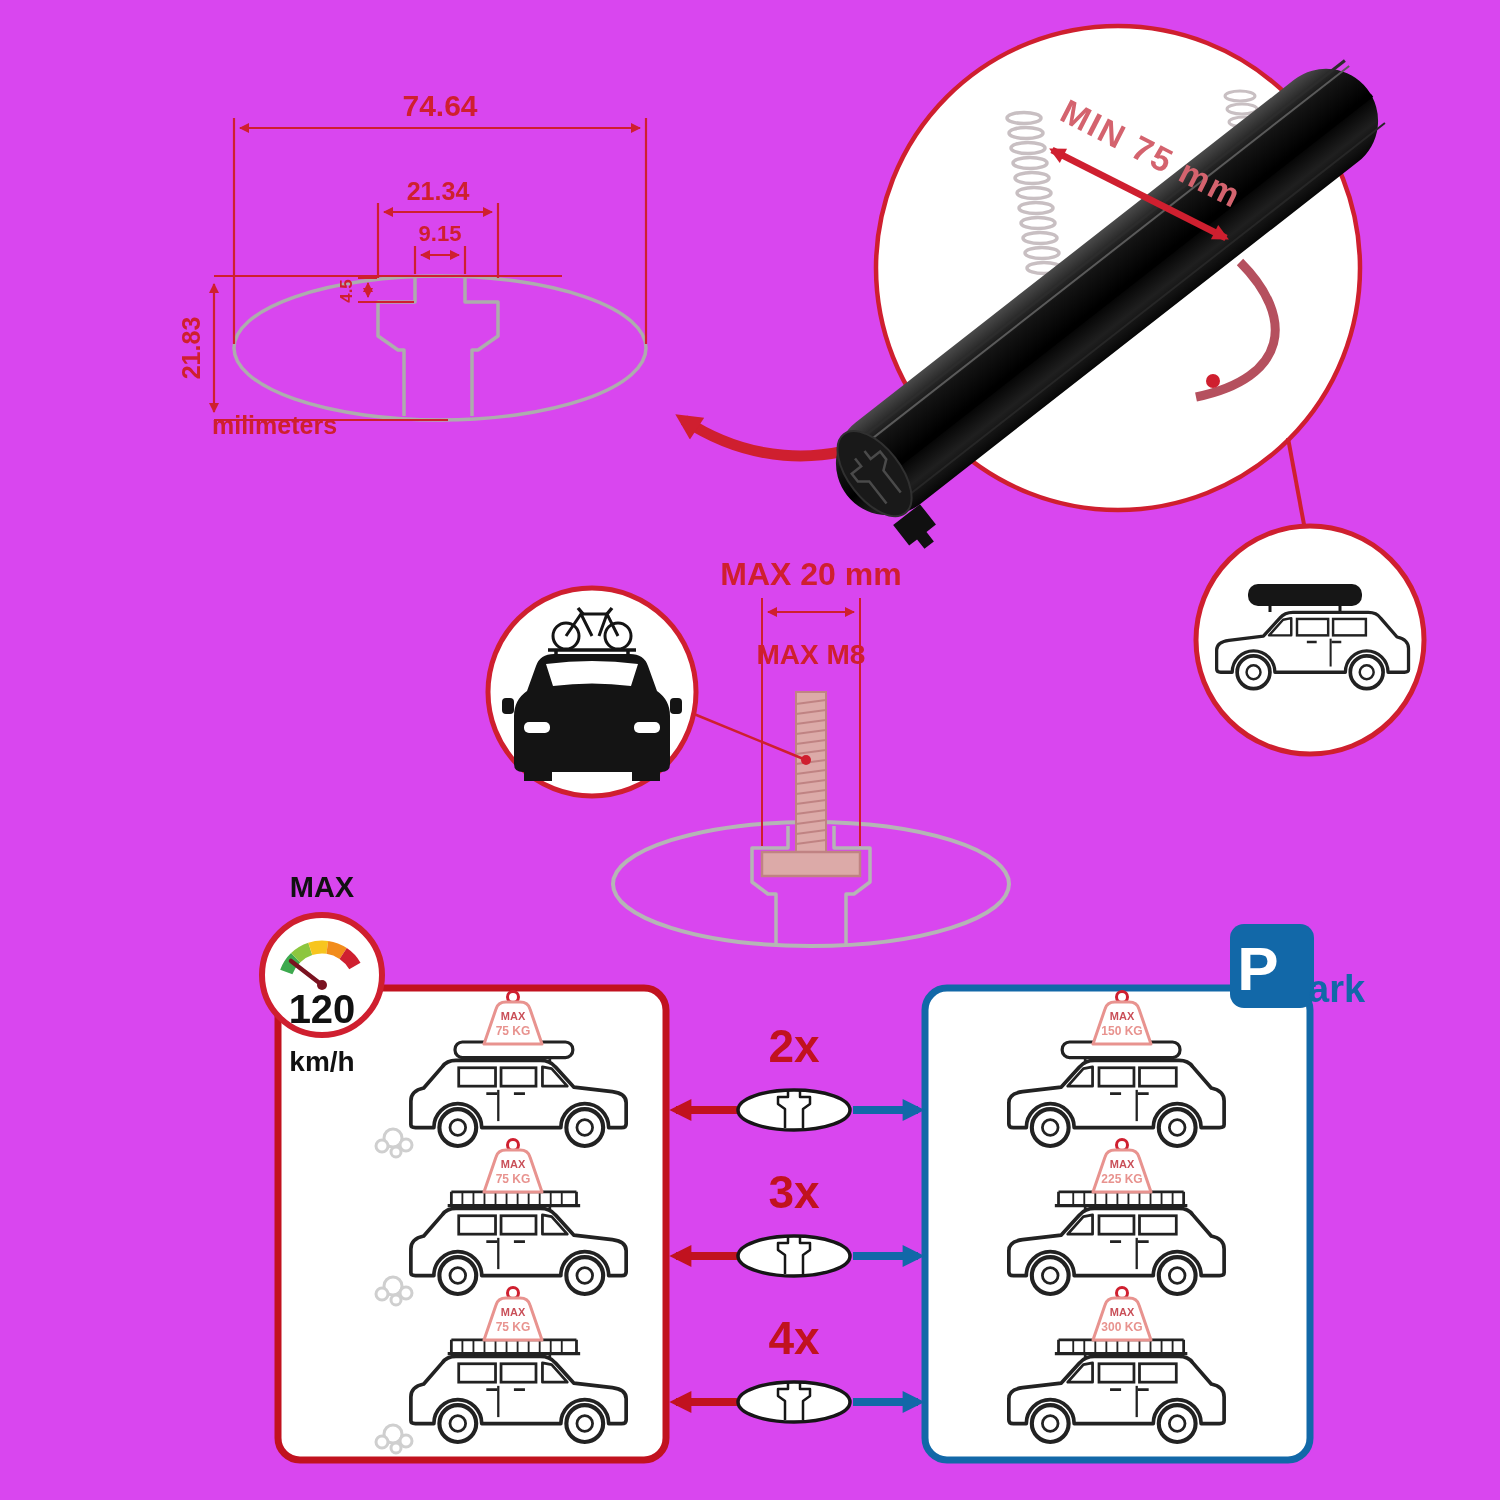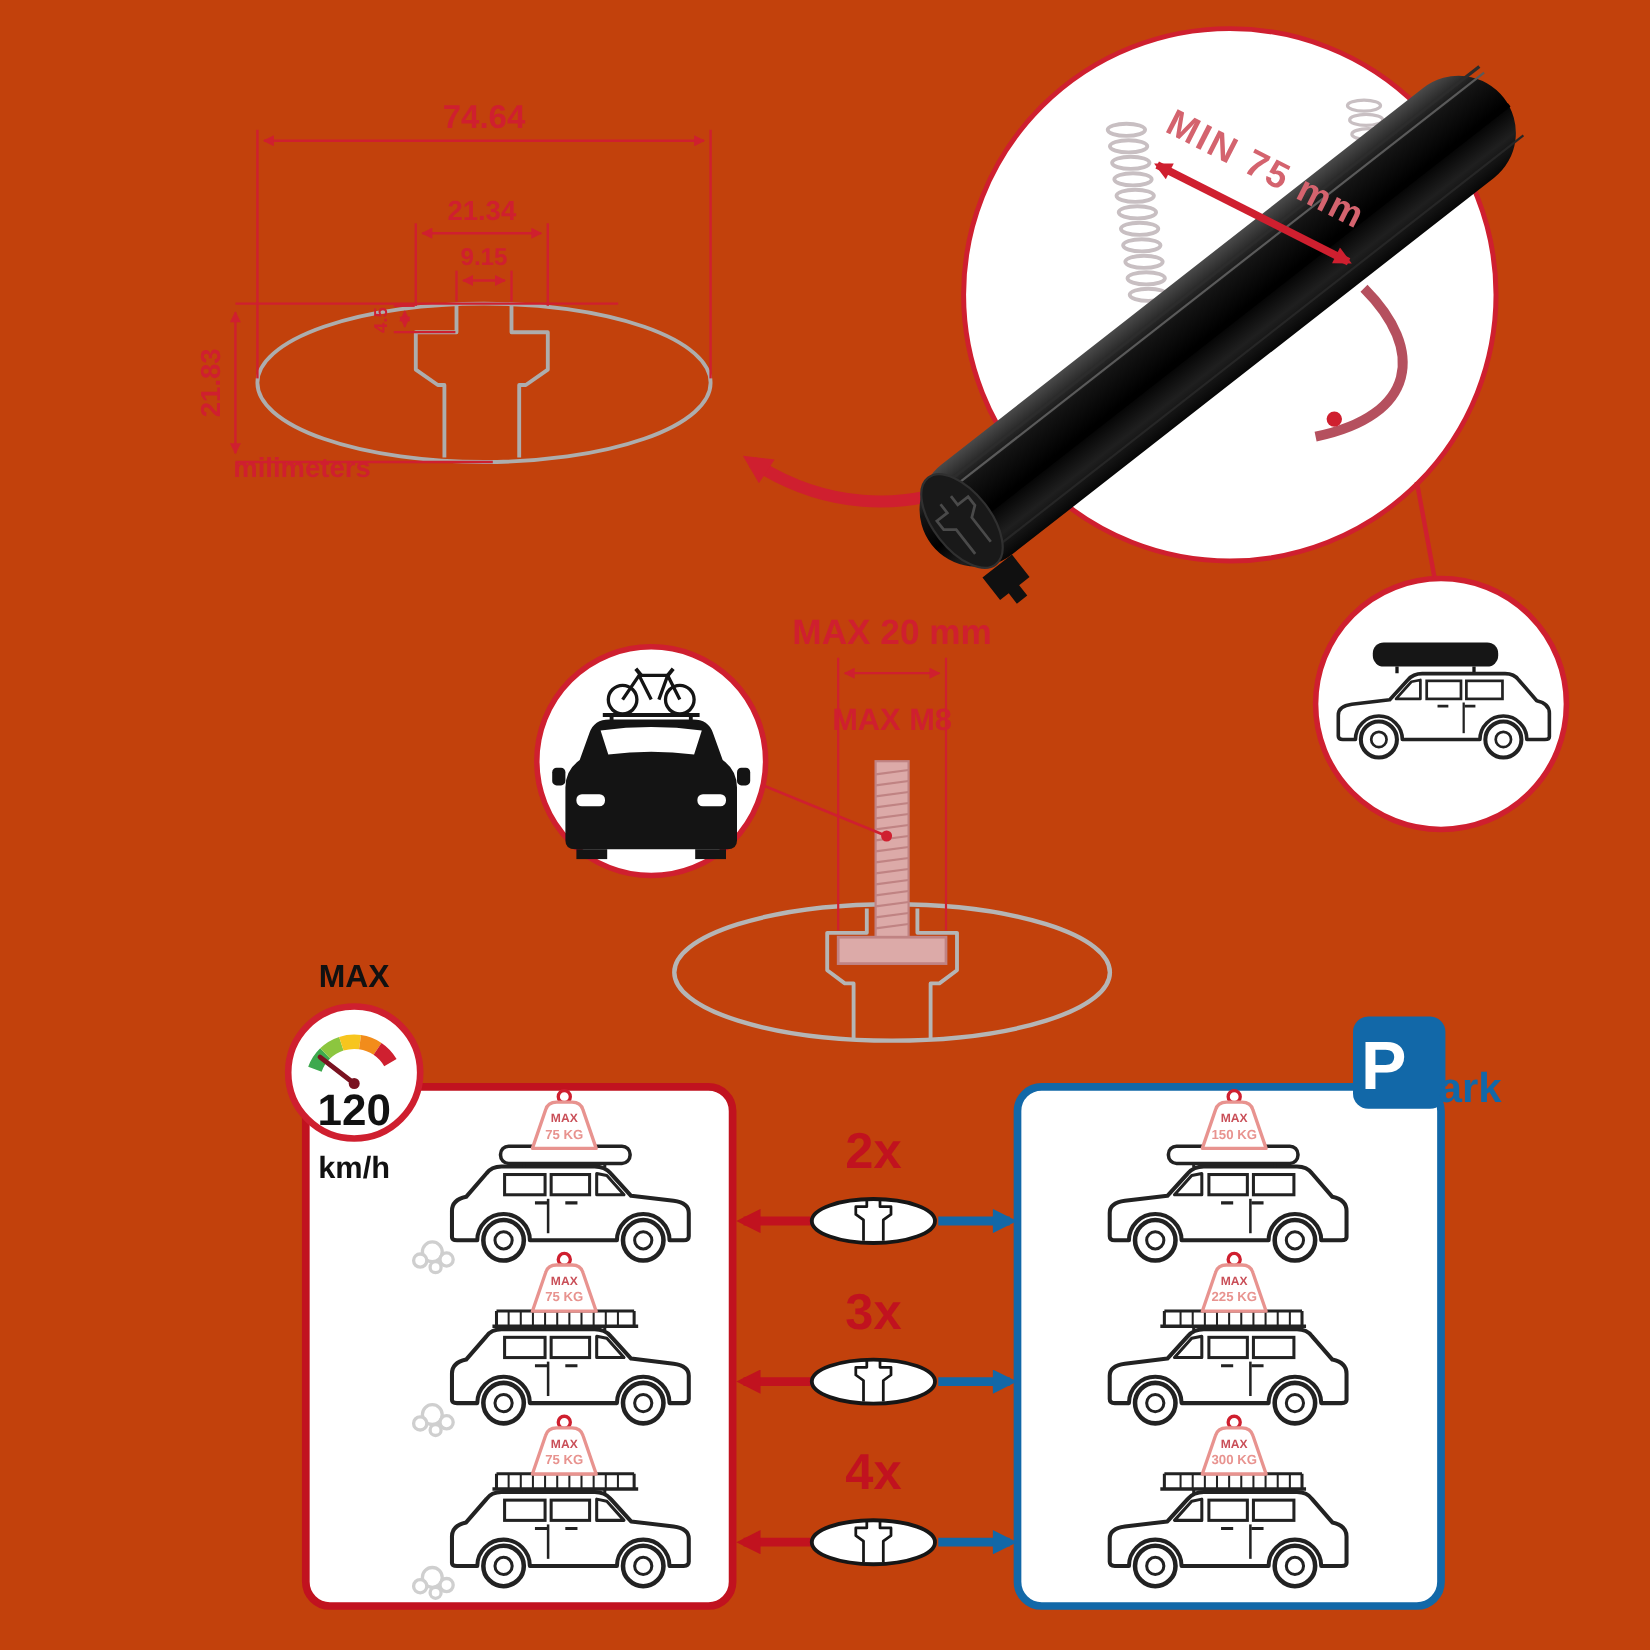--- a/index.html
+++ b/index.html
@@ -1,16 +1,16 @@
 <!DOCTYPE html>
 <html style="--red: #cf1f2f; --panel_red: #c1121f; --blue: #1268a8; --pink_label: #d4636e; --tag_red: #c94f58; --tag_pink: #e8938f; --profile_gray: #adadad;"><head>
 <meta charset="utf-8">
 <style>
   html,body{margin:0;padding:0;background:#fff;}
-  #stage{width:1500px;height:1500px;position:relative;background:#c2410c;}
+  #stage{width:1500px;height:1500px;position:relative;background:#d946ef;}
   svg{display:block;}
   text{font-family:"Liberation Sans","DejaVu Sans",sans-serif;}
   .red-b{fill:var(--red);font-weight:bold;text-anchor:middle;}
   .red-b-start{fill:var(--red);font-weight:bold;text-anchor:start;}
   .pink-b{fill:var(--pink_label);font-weight:bold;text-anchor:middle;letter-spacing:2px;}
   .blk-b{fill:#111;font-weight:bold;text-anchor:middle;}
   .count-b{fill:var(--panel_red);font-weight:bold;text-anchor:middle;}
   .p-b{fill:#fff;font-weight:bold;text-anchor:middle;}
   .ark-b{fill:var(--blue);font-weight:bold;text-anchor:start;}
   .tag-max{fill:var(--tag_red);font-weight:bold;text-anchor:middle;}

